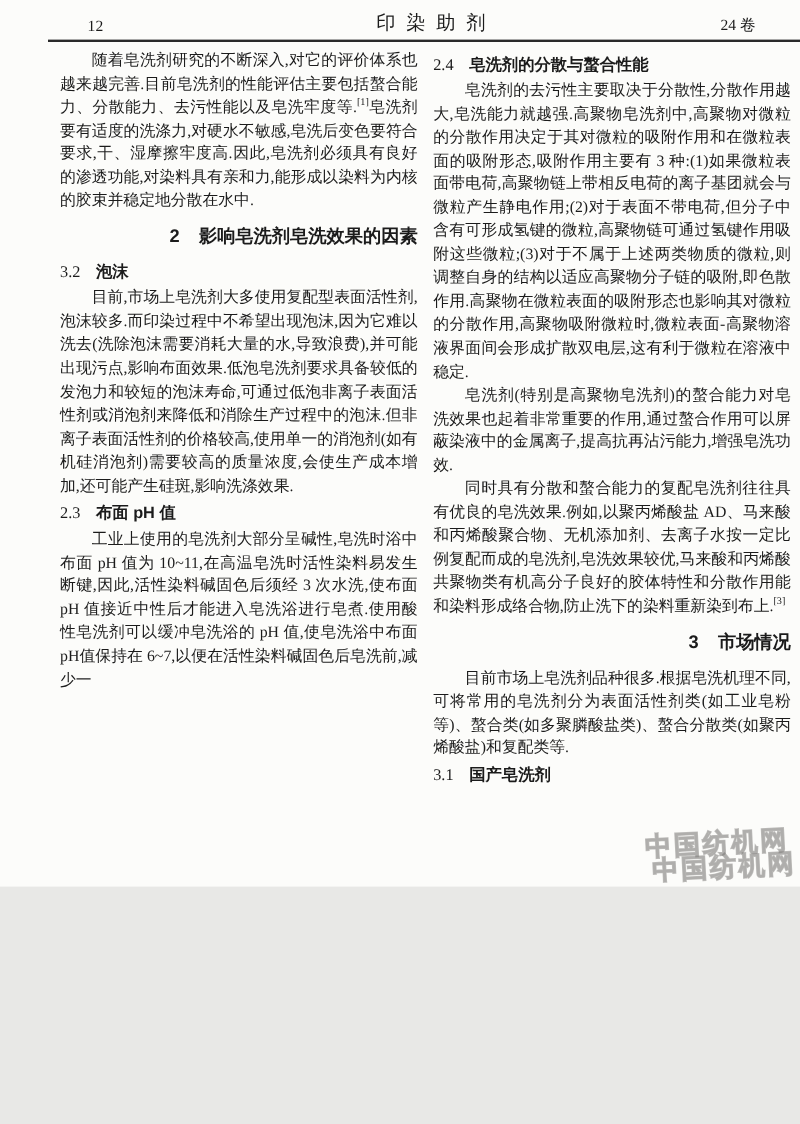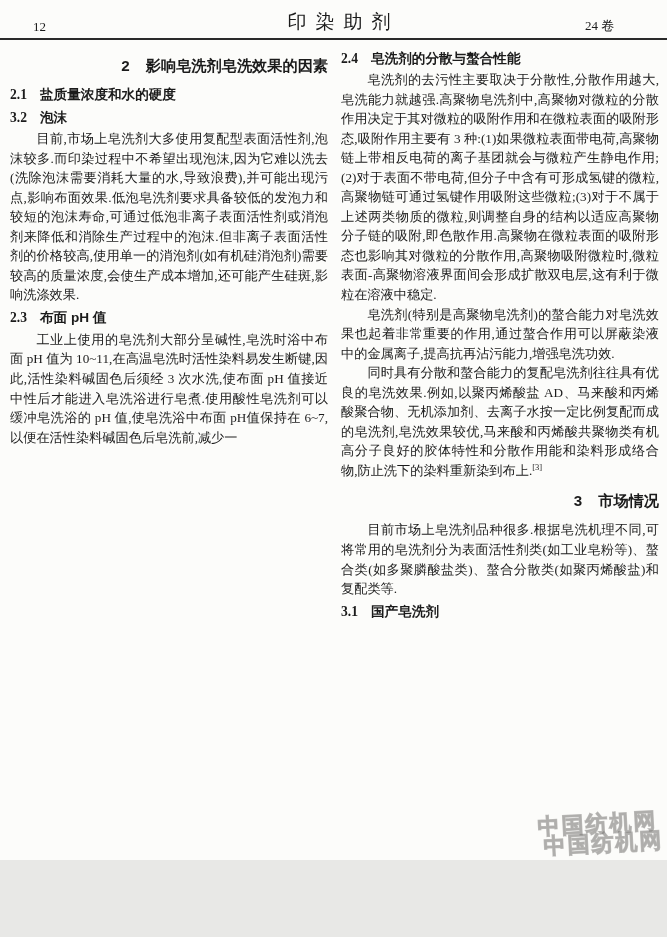--- a/index.html
+++ b/index.html
@@ -4,37 +4,38 @@
 <style>
   * { margin: 0; padding: 0; box-sizing: border-box; }
   html, body { width: 667px; }
   body {
     font-family: "Liberation Serif", "DejaVu Serif", serif;
     background: #e8e8e6;
   }
   .page {
     position: relative;
     width: 667px;
-    height: 860px;
+    height: 739px;
     background: #fcfcfa;
     color: #1b1b1b;
     overflow: hidden;
+    padding-left: 40px;
   }
   
   .running-head {
     display: flex;
     align-items: flex-end;
     justify-content: space-between;
     padding: 9px 22px 3px 33px;
     border-bottom: 2px solid #2a2a2a;
     font-size: 13px;
   }
   .rh-page { min-width: 60px; text-align: left; }
-  .rh-title { letter-spacing: 9px; text-indent: 9px; font-size: 19px; }
-  .rh-volume { min-width: 60px; text-align: left; }
+  .rh-title { letter-spacing: 9px; text-indent: 9px; font-size: 16px; }
+  .rh-volume { min-width: 60px; text-align: center; }
   
   .columns {
     display: flex;
     gap: 13px;
     padding: 5px 8px 0 10px;
   }
   .col {
     width: 318px;
     font-size: 13.2px;
     line-height: 19.55px;
@@ -63,21 +64,21 @@
   }
   .h-major .h-num { margin-right: 16px; font-weight: bold; }
   .h-sub {
     font-family: "Liberation Sans", "DejaVu Sans", sans-serif;
     font-weight: bold;
     font-size: 13.6px;
     line-height: 19px;
     margin: 3.5px 0 2.5px 0;
     text-align: left;
   }
-  .h-sub .h-num { margin-right: 13px; font-family: "Liberation Serif", serif; font-weight: bold; }
+  .h-sub .h-num { margin-right: 13px; font-family: "Liberation Serif", serif; font-weight: normal; }
   
   .watermark {
     position: absolute;
     right: 4px;
     bottom: 4px;
     text-align: center;
     transform: rotate(-3deg);
     pointer-events: none;
   }
   .wm-line {
@@ -98,28 +99,26 @@
 
   <div class="running-head">
     <span class="rh-page">12</span>
     <span class="rh-title">印染助剂</span>
     <span class="rh-volume">24 卷</span>
   </div>
 
   <div class="columns">
 
     <div class="col">
+      <p class="para">随着皂洗剂研究的不断深入,对它的评价体系也越来越完善.目前皂洗剂的性能评估主要包括螯合能力、分散能力、去污性能以及皂洗牢度等.<sup>[1]</sup>皂洗剂要有适度的洗涤力,对硬水不敏感,皂洗后变色要符合要求,干、湿摩擦牢度高.因此,皂洗剂必须具有良好的渗透功能,对染料具有亲和力,能形成以染料为内核的胶束并稳定地分散在水中.</p>
 
       <div class="h-major">
         <span class="h-num">2</span><span>影响皂洗剂皂洗效果的因素</span>
       </div>
 
-      <div class="h-sub">
-        <span class="h-num">2.1</span><span>盐质量浓度和水的硬度</span>
-      </div>
 
       <div class="h-sub">
         <span class="h-num">3.2</span><span>泡沫</span>
       </div>
       <p class="para">目前,市场上皂洗剂大多使用复配型表面活性剂,泡沫较多.而印染过程中不希望出现泡沫,因为它难以洗去(洗除泡沫需要消耗大量的水,导致浪费),并可能出现污点,影响布面效果.低泡皂洗剂要求具备较低的发泡力和较短的泡沫寿命,可通过低泡非离子表面活性剂或消泡剂来降低和消除生产过程中的泡沫.但非离子表面活性剂的价格较高,使用单一的消泡剂(如有机硅消泡剂)需要较高的质量浓度,会使生产成本增加,还可能产生硅斑,影响洗涤效果.</p>
 
       <div class="h-sub">
         <span class="h-num">2.3</span><span>布面 pH 值</span>
       </div>
       <p class="para">工业上使用的皂洗剂大部分呈碱性,皂洗时浴中布面 pH 值为 10~11,在高温皂洗时活性染料易发生断键,因此,活性染料碱固色后须经 3 次水洗,使布面 pH 值接近中性后才能进入皂洗浴进行皂煮.使用酸性皂洗剂可以缓冲皂洗浴的 pH 值,使皂洗浴中布面 pH值保持在 6~7,以便在活性染料碱固色后皂洗前,减少一</p>

